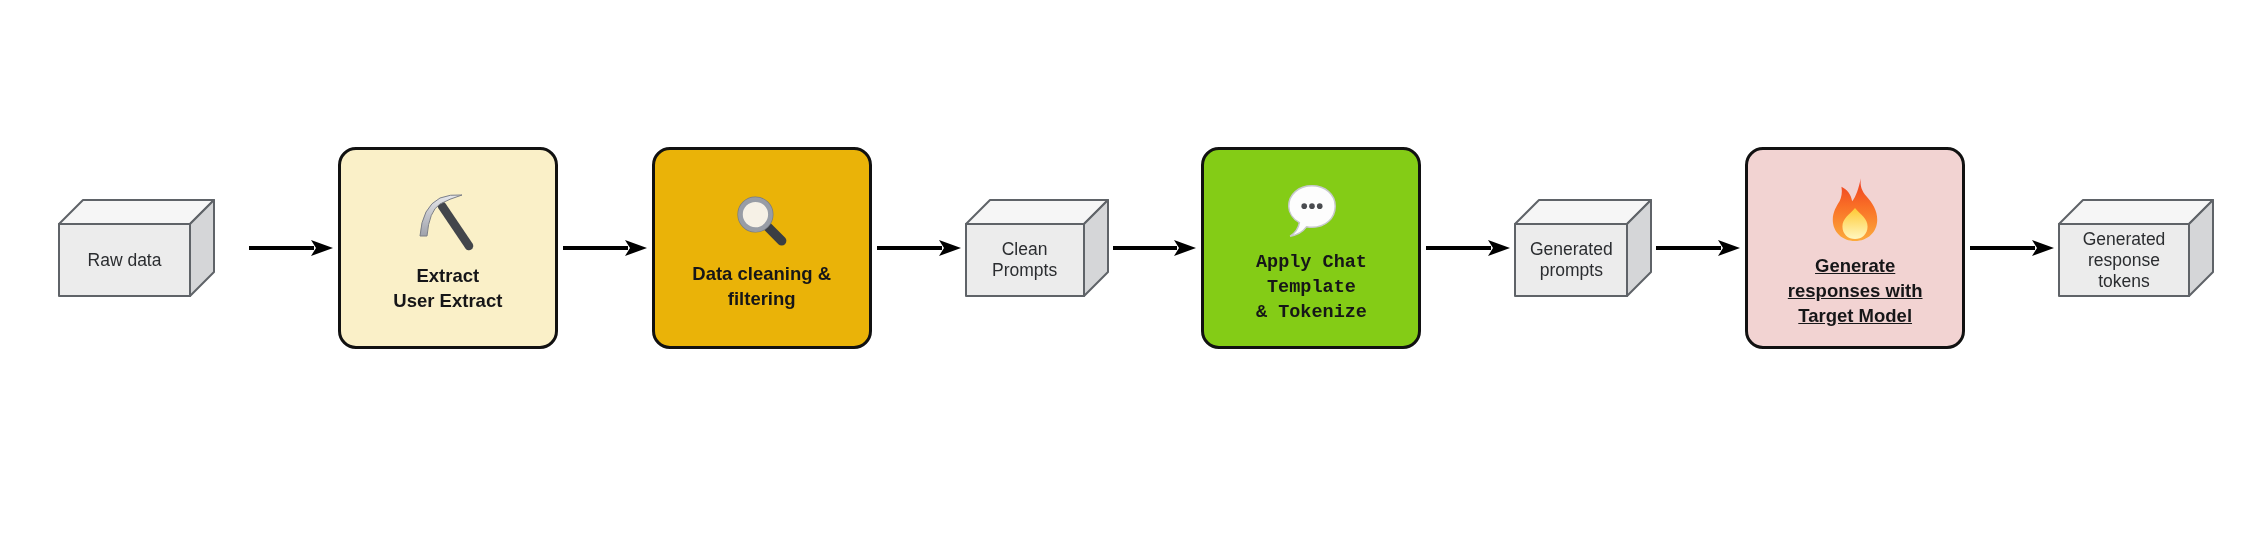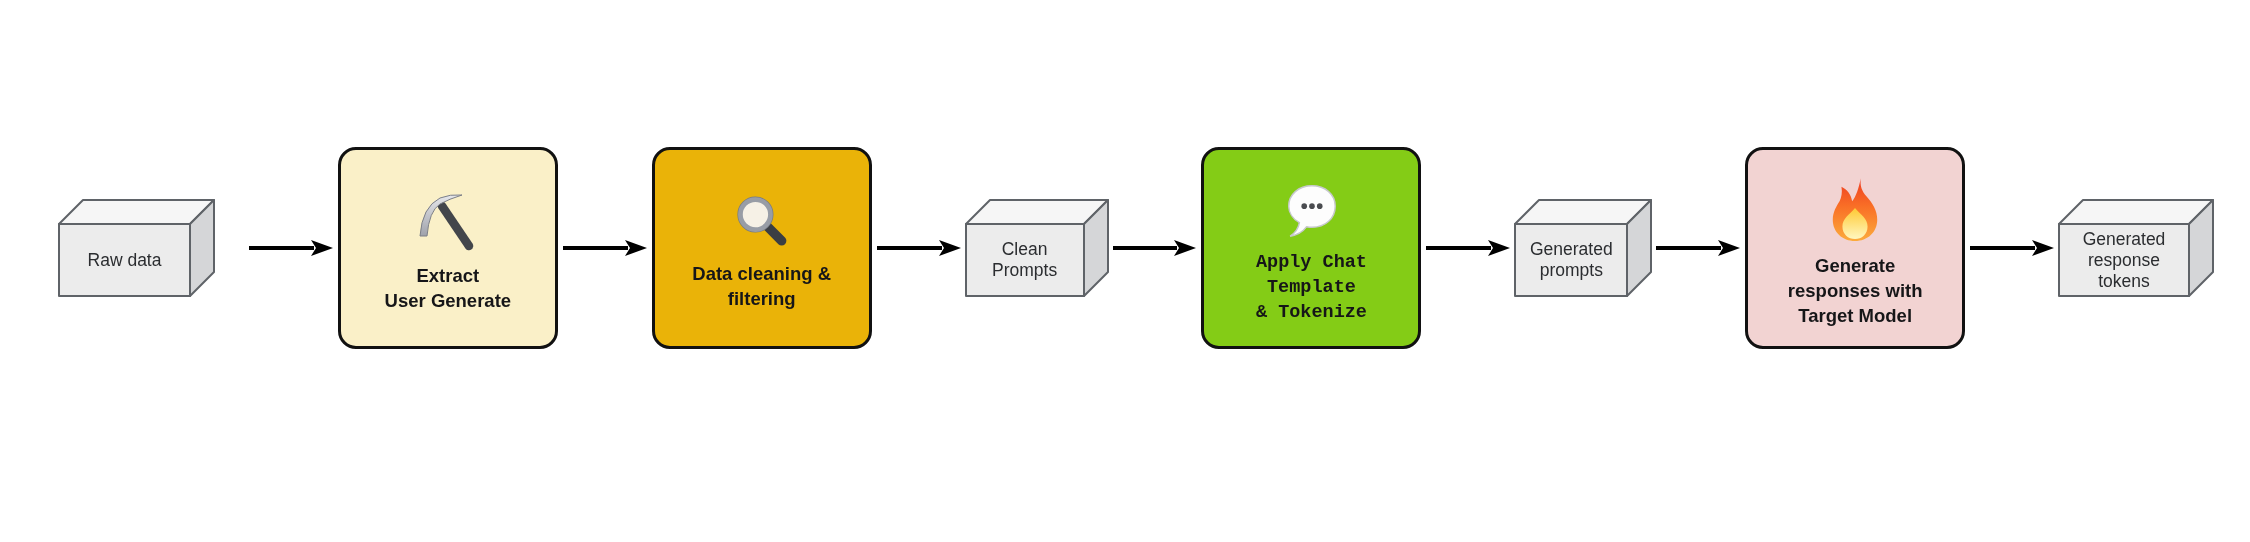--- a/index.html
+++ b/index.html
@@ -96,21 +96,21 @@
 
   <div class="process" style="background-color: rgb(250, 240, 200);">
     <span class="icon">
       <svg width="64" height="64" viewBox="0 0 64 64">
         <line x1="26" y1="15" x2="53" y2="55" stroke="#43464b" stroke-width="8.5" stroke-linecap="round"></line>
         <path d="M4,45 Q6,16 24,7 Q34,3 46,4 Q33,8 24,13 Q13,20 11,45 Z" fill="url(#metal)" stroke="#7c7f87" stroke-width="1"></path>
       </svg>
     </span>
     <div class="plabel">
       <div>Extract</div>
-      <div>User Generate</div>
+      <div>User Extract</div>
     </div>
   </div>
 
   <div class="arrow">
     <div class="shaft"></div>
     <span class="head"><svg width="22" height="16" viewBox="0 0 22 16">
           <polygon points="0,0 22,8 0,16 5,8" fill="#000"></polygon>
         </svg></span>
   </div>
 
@@ -189,21 +189,21 @@
     </div>
   </div>
 
   <div class="arrow">
     <div class="shaft"></div>
     <span class="head"><svg width="22" height="16" viewBox="0 0 22 16">
           <polygon points="0,0 22,8 0,16 5,8" fill="#000"></polygon>
         </svg></span>
   </div>
 
-  <div class="process" style="background-color: rgb(242, 211, 210);">
+  <div class="process" style="background-color: rgb(242, 211, 210); text-decoration: underline;">
     <span class="icon">
       <svg width="58" height="68" viewBox="0 0 60 70">
         <path d="M36,1 C35,9 37,14 42,20 C48,27 53,34 53,44 C53,57 43,66 30,66 C17,66 7,57 7,44 C7,36 11,30 14,25 C16,21 17,16 16,10 C22,13 26,18 27,25 C31,20 34,11 36,1 Z" fill="url(#flameOuter)"></path>
         <path d="M30,32 C36,39 43,43 43,51 C43,59 37,64 30,64 C23,64 17,59 17,51 C17,43 24,39 30,32 Z" fill="url(#flameInner)"></path>
       </svg>
     </span>
     <div class="plabel">
       <div>Generate</div>
       <div>responses with</div>
       <div>Target Model</div>

